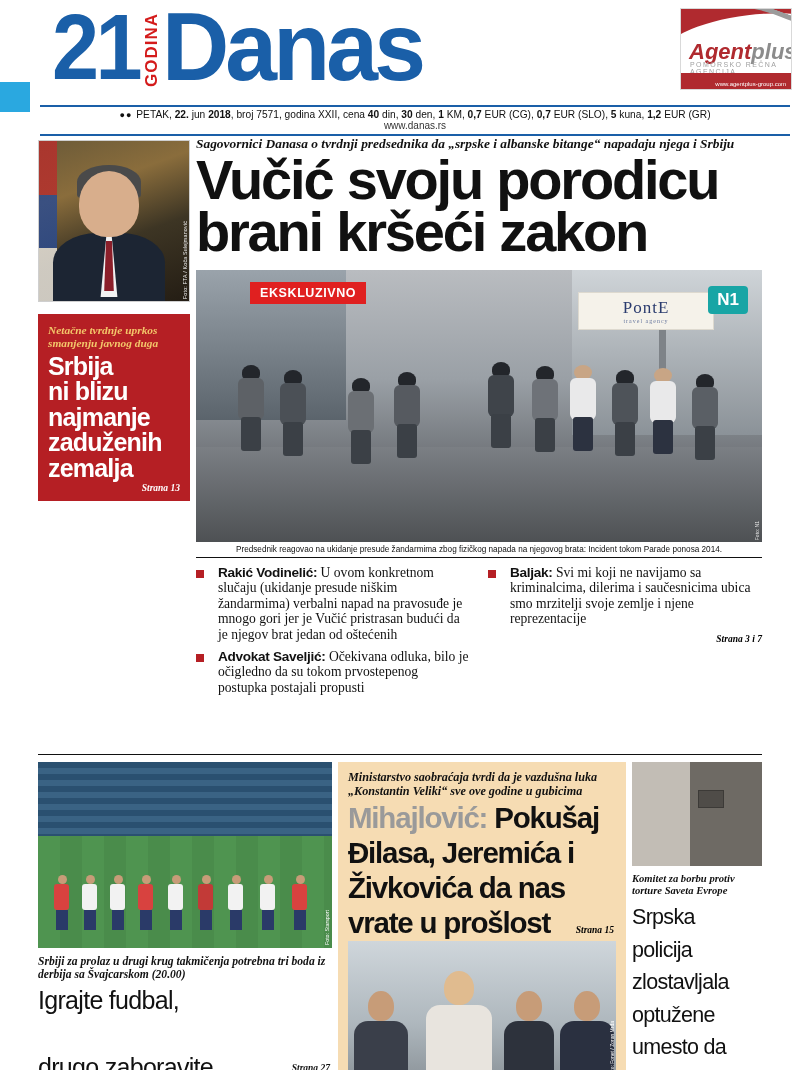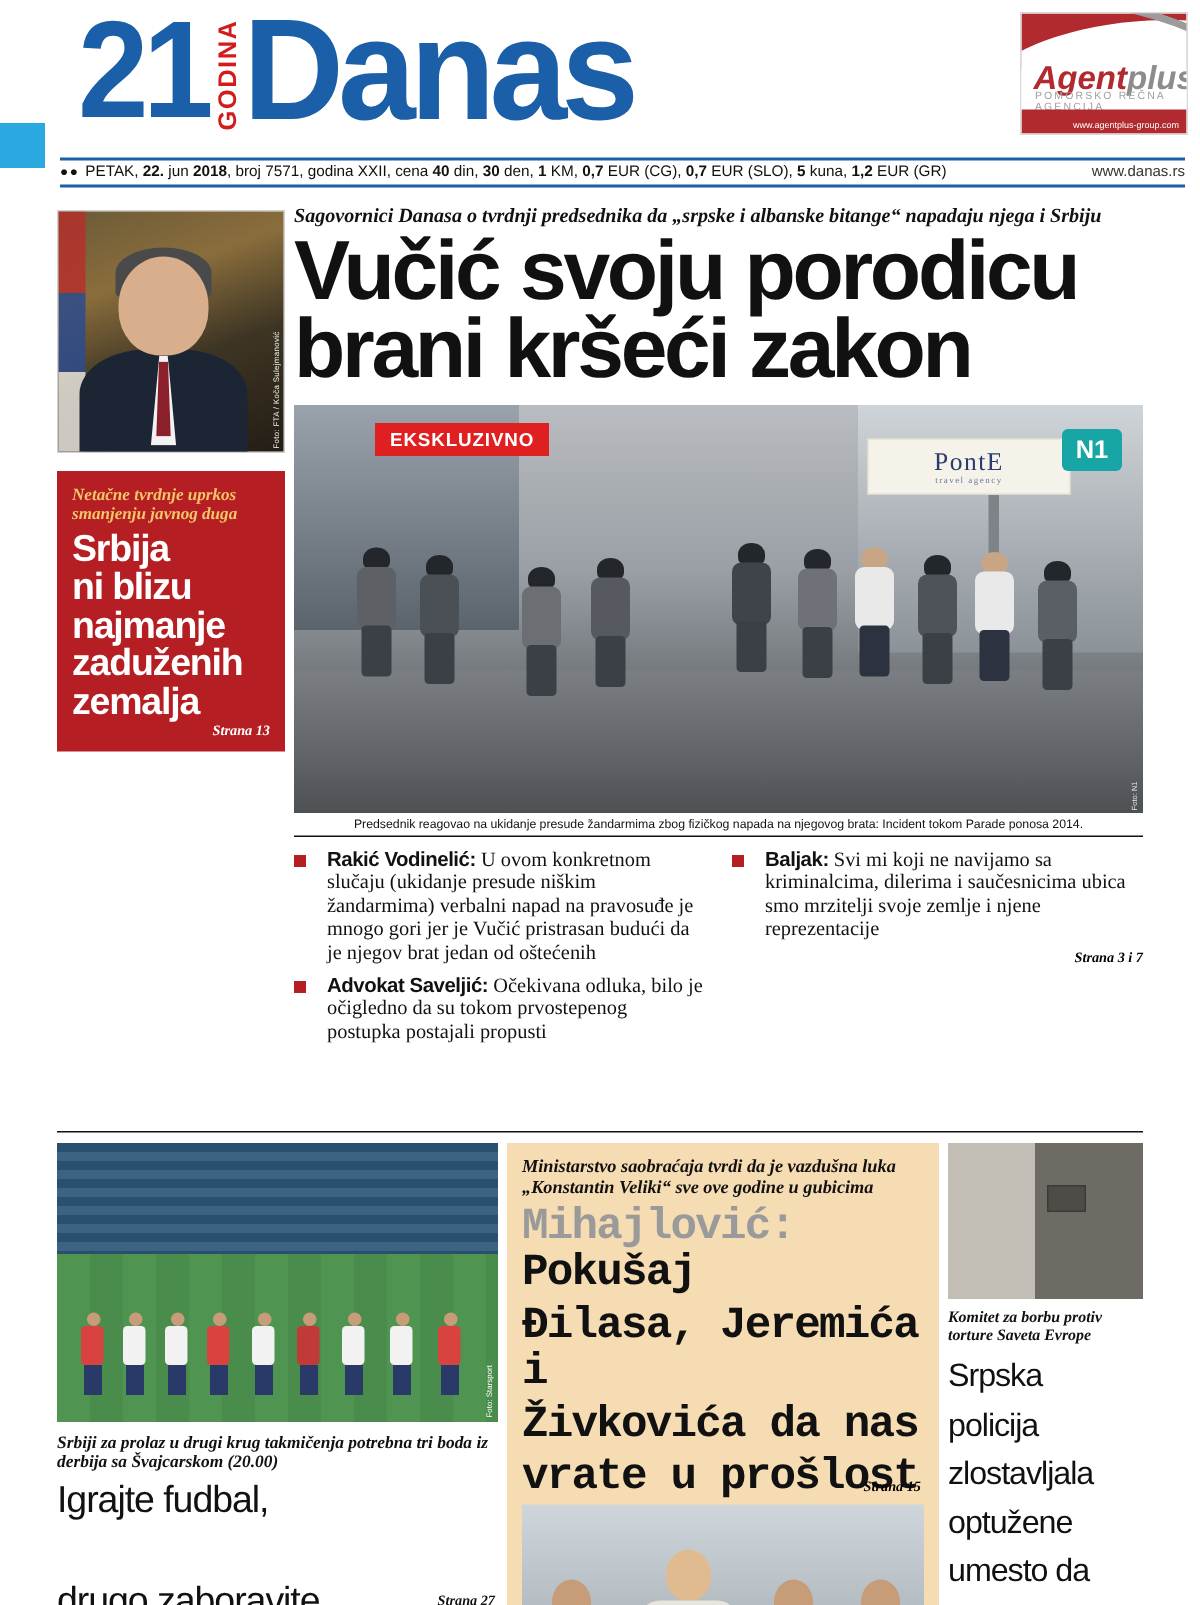--- a/index.html
+++ b/index.html
@@ -61,20 +61,21 @@
 
   .blue-tab { position:absolute; left:0; top:82px; width:30px; height:30px; background:#2aa8e0; }
 
   .infoline-wrap { position:absolute; left:40px; right:10px; top:105px; }
   .rule-top { border-top: 2px solid #1a5fa8; }
   .rule-bot { border-top: 2px solid #1a5fa8; margin-top:1px;}
   .infoline {
     display:flex; align-items:center; justify-content:space-between;
     font-size: 10.2px; color:#111; padding: 2px 0 2px 0;
     font-family: "Liberation Sans", sans-serif;
+    flex-direction: column;
   }
   .infoline .dots { color:#111; font-size:9px; margin-right:4px; letter-spacing:1px;}
   .infoline .web { font-size:10px; color:#333; }
   .infoline b { font-weight:bold; }
 
   
   .body-area { position:absolute; left:0; top:118px; width:800px; height:952px; }
 
   .col-left { position:absolute; left:38px; top:22px; width:152px; }
   .main-col { position:absolute; left:196px; top:18px; width:566px; }
@@ -219,21 +220,21 @@
     font-size:11.6px; line-height:13px; margin-top:7px; color:#111;
   }
   .sport-title { font-size:25px; line-height:28px; color:#111; margin-top:5px; letter-spacing:-0.7px;}
   .sport-rule { border-top:1.5px solid #111; margin-top:4px; }
 
   .bm-inner { padding:8px 10px 0 10px; }
   .mh-kicker {
     font-family:"Liberation Serif", serif; font-style:italic; font-weight:bold;
     font-size:12.2px; line-height:14px; color:#111;
   }
-  .mh-title { font-size:29.5px; font-weight:bold; line-height:31px; letter-spacing:-1.2px; margin-top:4px; color:#111;font-family:Liberation Mono, monospace; }
+  .mh-title { font-size:29.5px; font-weight:bold; line-height:31px; letter-spacing:-1.2px; margin-top:4px; color:#111; }
   .mh-title .grey { color:#9a9a9a; }
   .mh-strana { text-align:right; font-family:"Liberation Serif", serif; font-weight:bold; font-style:italic; font-size:9.5px; margin-top:-13px; padding-right:2px;}
   .mh-photo {
     position:relative; margin-top:6px; width:268px; height:138px; overflow:hidden;
     background:linear-gradient(180deg,#cfd6db 0%, #aeb7bd 60%, #8d959b 100%);
   }
   .mh-person { position:absolute; bottom:0; }
   .mh-person .hd { width:26px; height:30px; border-radius:50% 50% 45% 45%; margin:0 auto; }
   .mh-person .sh { width:54px; height:58px; border-radius:14px 14px 0 0; }
   .mh-credit { position:absolute; right:1px; bottom:2px; writing-mode:vertical-rl;

